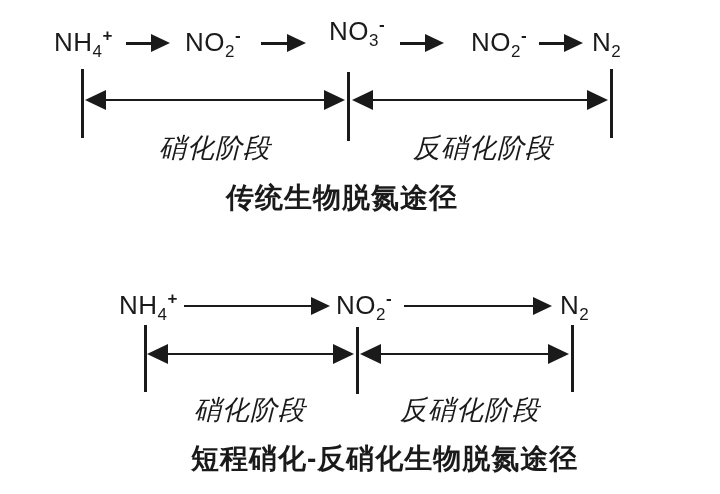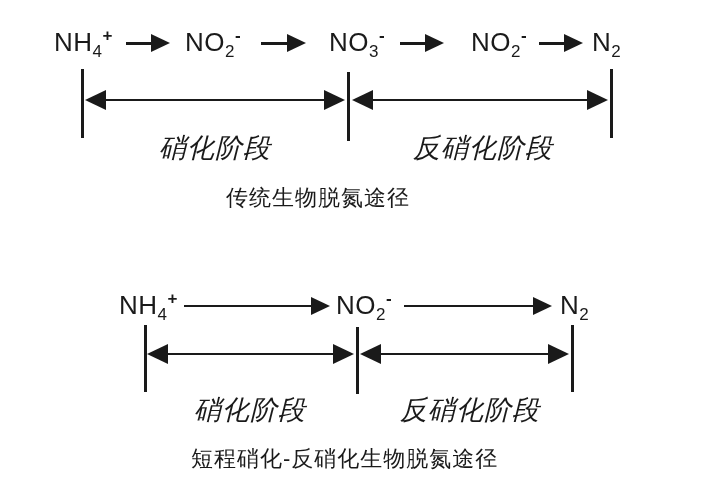--- a/index.html
+++ b/index.html
@@ -82,23 +82,23 @@
   .stage-label{
     position:absolute;
     font-size:27px;
     line-height:30px;
     white-space:nowrap;
     letter-spacing:1px;
     font-style:italic;
   }
   .diagram-title{
     position:absolute;
-    font-size:22px;
+    font-size:28px;
     line-height:30px;
-    font-weight:normal;
+    font-weight:bold;
     white-space:nowrap;
     letter-spacing:1px;
   }
 </style>
 </head>
 <body>
 
 <div class="canvas">
 
   <section>
@@ -110,21 +110,21 @@
         <i class="head"></i>
       </span>
 
     <span class="sp" style="left:185px;top:27px"><span>NO</span><sub>2</sub><sup>-</sup></span>
 
     <span class="rarrow" style="left:261px;top:33px;width:45px">
         <i class="shaft"></i>
         <i class="head"></i>
       </span>
 
-    <span class="sp" style="left:329px;top:27px"><span>NO</span><sub>3</sub><sup>-</sup></span>
+    <span class="sp" style="left:329px;top:16px"><span>NO</span><sub>3</sub><sup>-</sup></span>
 
     <span class="rarrow" style="left:400px;top:33px;width:44px">
         <i class="shaft"></i>
         <i class="head"></i>
       </span>
 
     <span class="sp" style="left:471px;top:27px"><span>NO</span><sub>2</sub><sup>-</sup></span>
 
     <span class="rarrow" style="left:539px;top:33px;width:44px">
         <i class="shaft"></i>

